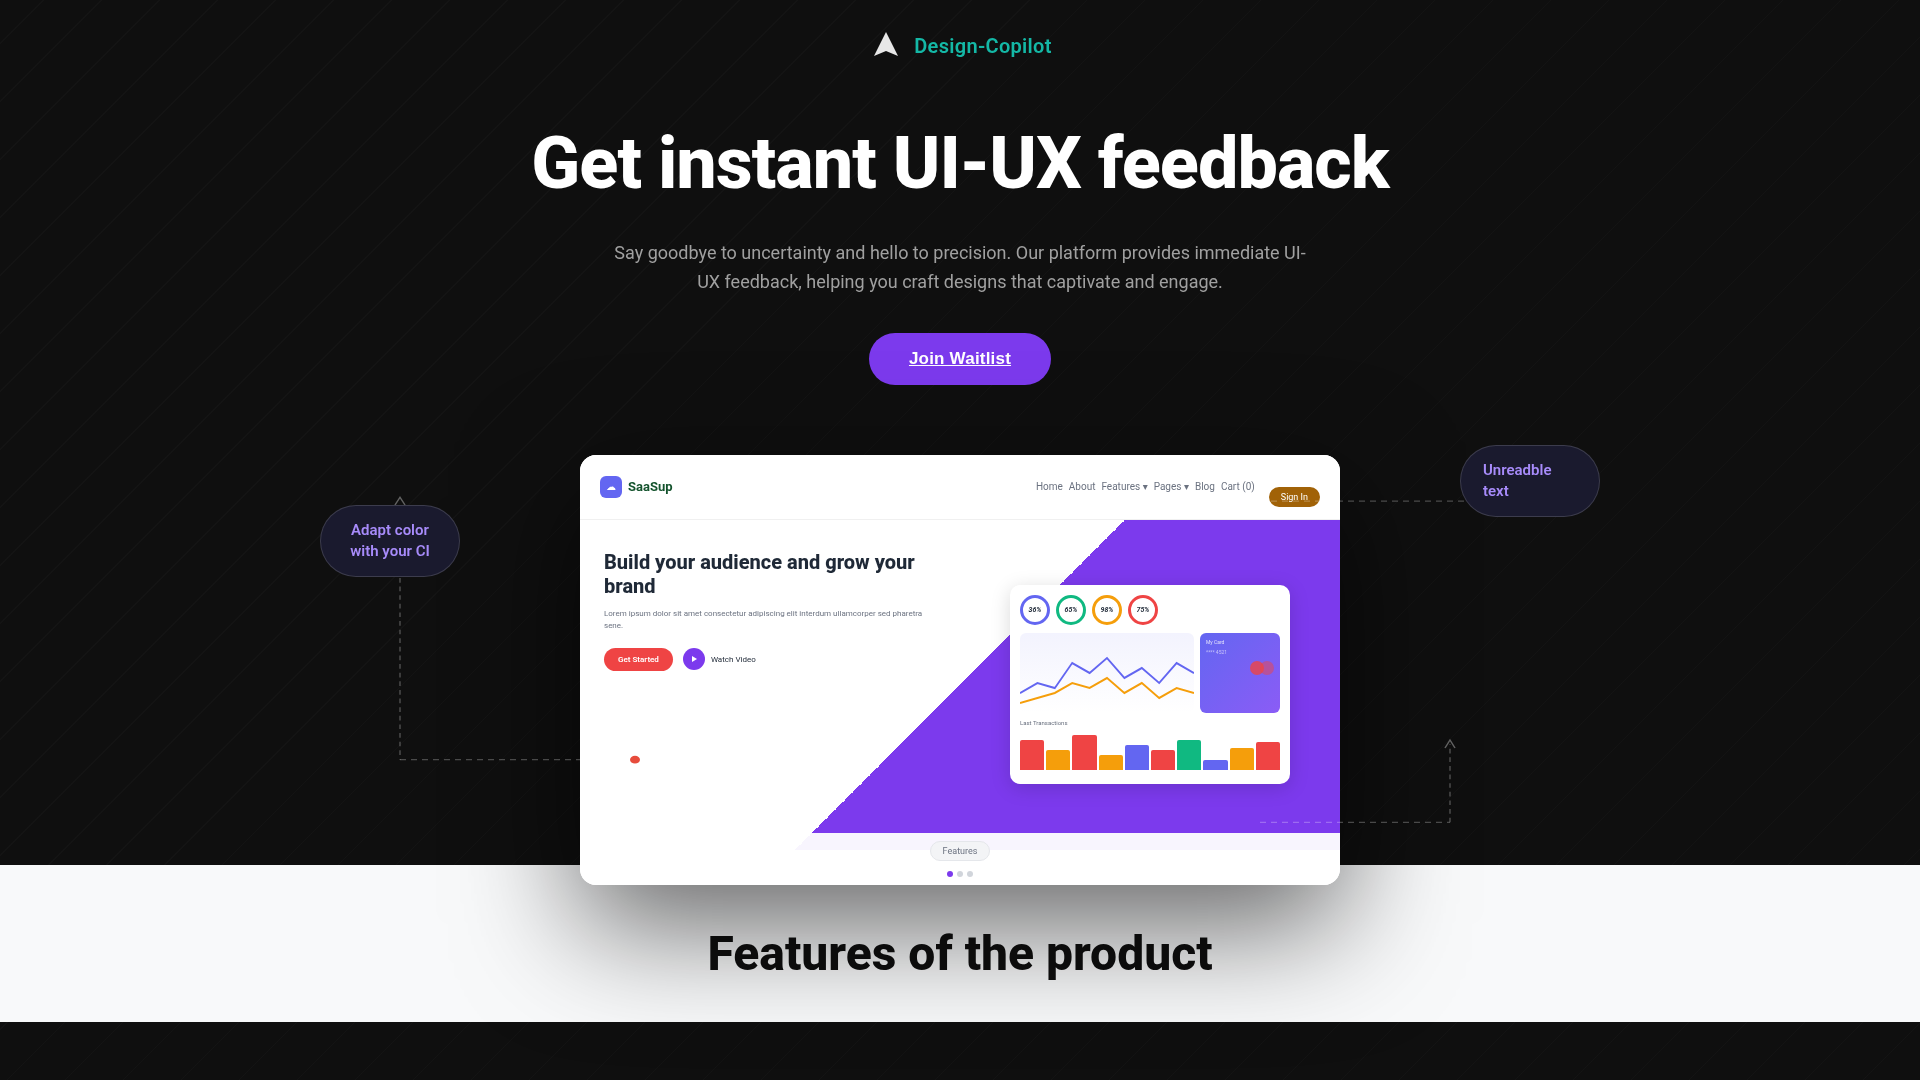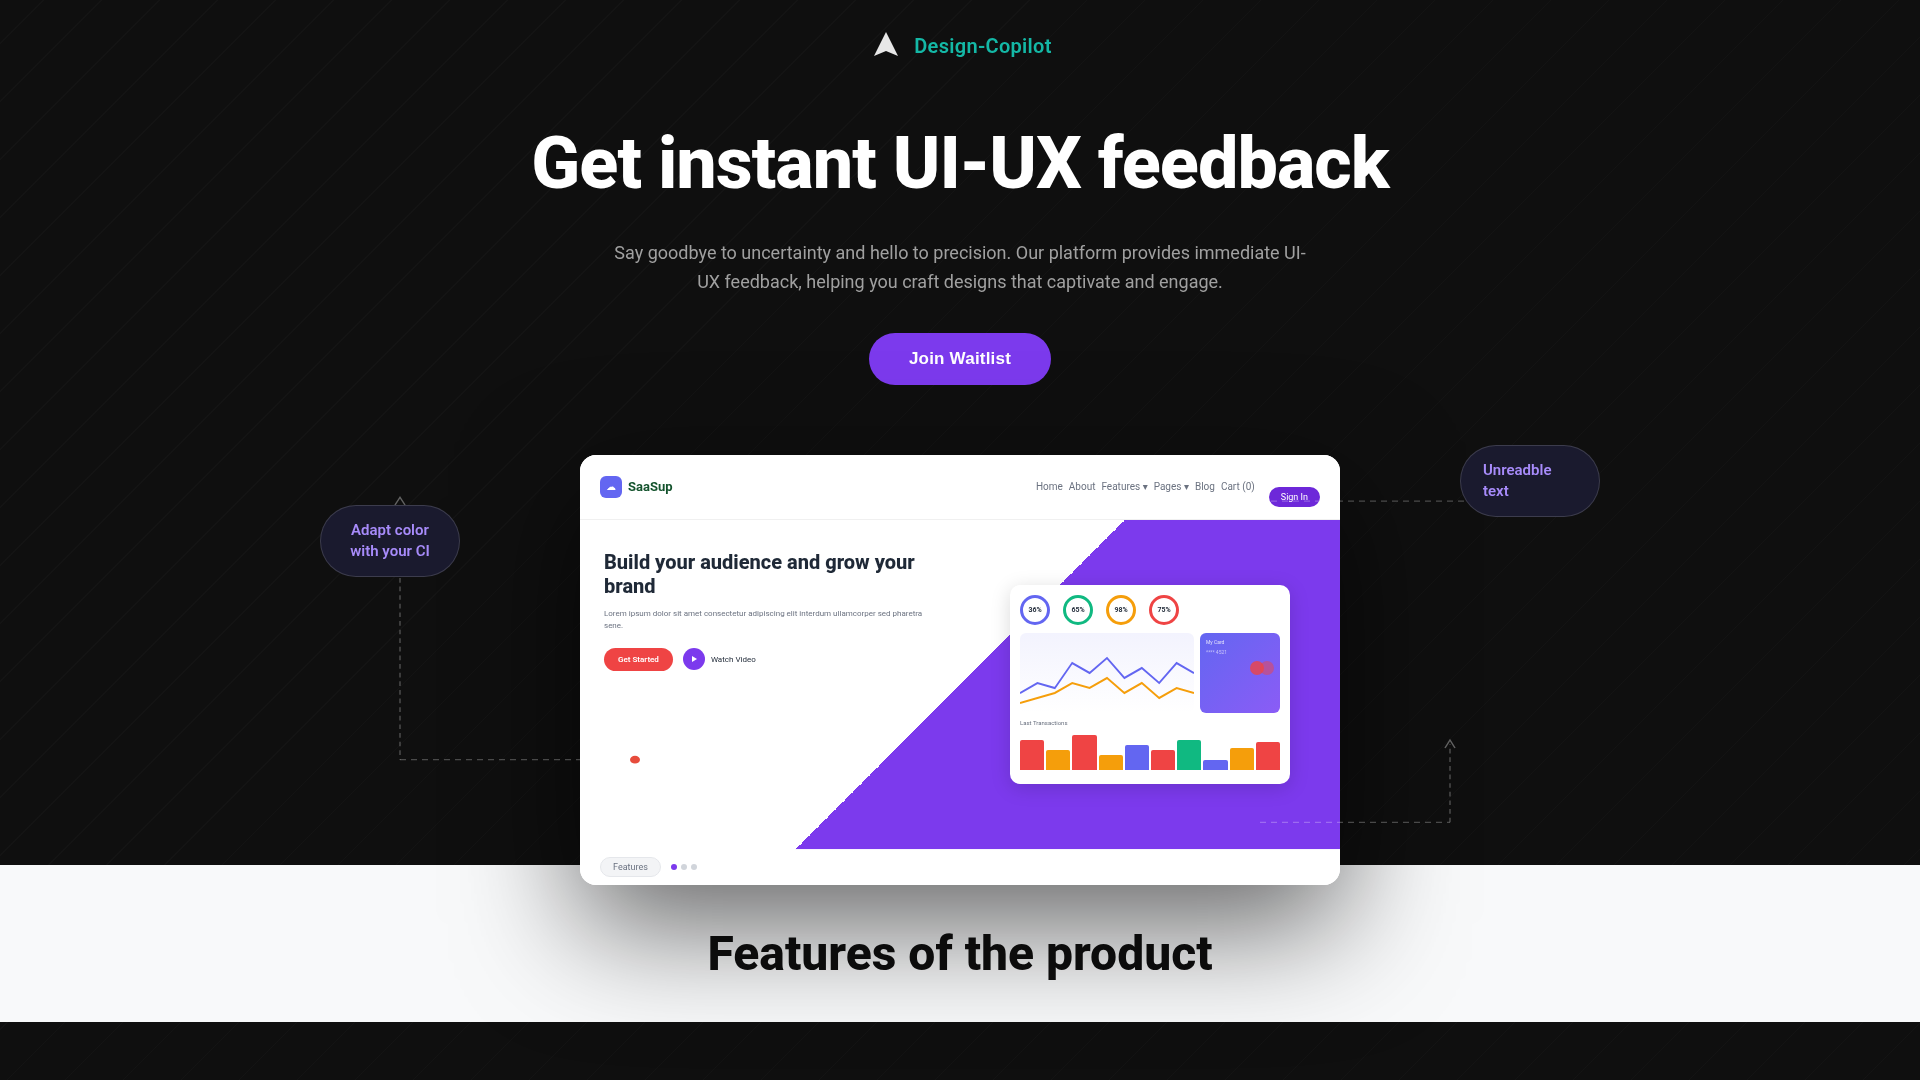--- a/index.html
+++ b/index.html
@@ -96,20 +96,21 @@
       display: inline-block;
       background-color: #7c3aed;
       color: #ffffff;
       font-size: 17px;
       font-weight: 600;
       padding: 16px 40px;
       border-radius: 50px;
       border: none;
       cursor: pointer;
       letter-spacing: 0.2px;
+      text-decoration: underline;
     }
 
     
     .preview-section {
       position: relative;
       display: flex;
       justify-content: center;
       align-items: flex-start;
       padding: 40px 0 0;
       margin: 0 auto;
@@ -209,21 +210,21 @@
       gap: 6px;
       align-items: center;
     }
 
     .saasup-nav-link {
       font-size: 10px;
       color: #6b7280;
     }
 
     .saasup-signin-btn {
-      background: #6d28d9;
+      background: #a16207;
       color: white;
       font-size: 9px;
       padding: 5px 12px;
       border-radius: 20px;
       margin-left: 8px;
       margin-top: 20px;
     }
 
     
     .saasup-hero {
@@ -298,22 +299,23 @@
     .dashboard-card {
       background: #ffffff;
       border-radius: 10px;
       padding: 10px;
       width: 280px;
       box-shadow: 0 4px 20px rgba(0,0,0,0.15);
     }
 
     .dashboard-stats-row {
       display: flex;
-      gap: 13px;
+      gap: 6px;
       margin-bottom: 8px;
+      font-style: italic;
     }
 
     .stat-circle {
       width: 30px;
       height: 30px;
       border-radius: 50%;
       border: 3px solid #6366f1;
       display: flex;
       align-items: center;
       justify-content: center;
@@ -343,20 +345,21 @@
     .bottom-bar {
       background: rgba(255,255,255,0.95);
       position: absolute;
       bottom: 0;
       left: 0;
       right: 0;
       padding: 8px 20px;
       display: flex;
       align-items: center;
       gap: 10px;
+      flex-direction: column;
     }
 
     .features-pill {
       background: #f3f4f6;
       border: 1px solid #e5e7eb;
       border-radius: 20px;
       padding: 4px 12px;
       font-size: 9px;
       color: #6b7280;
     }

